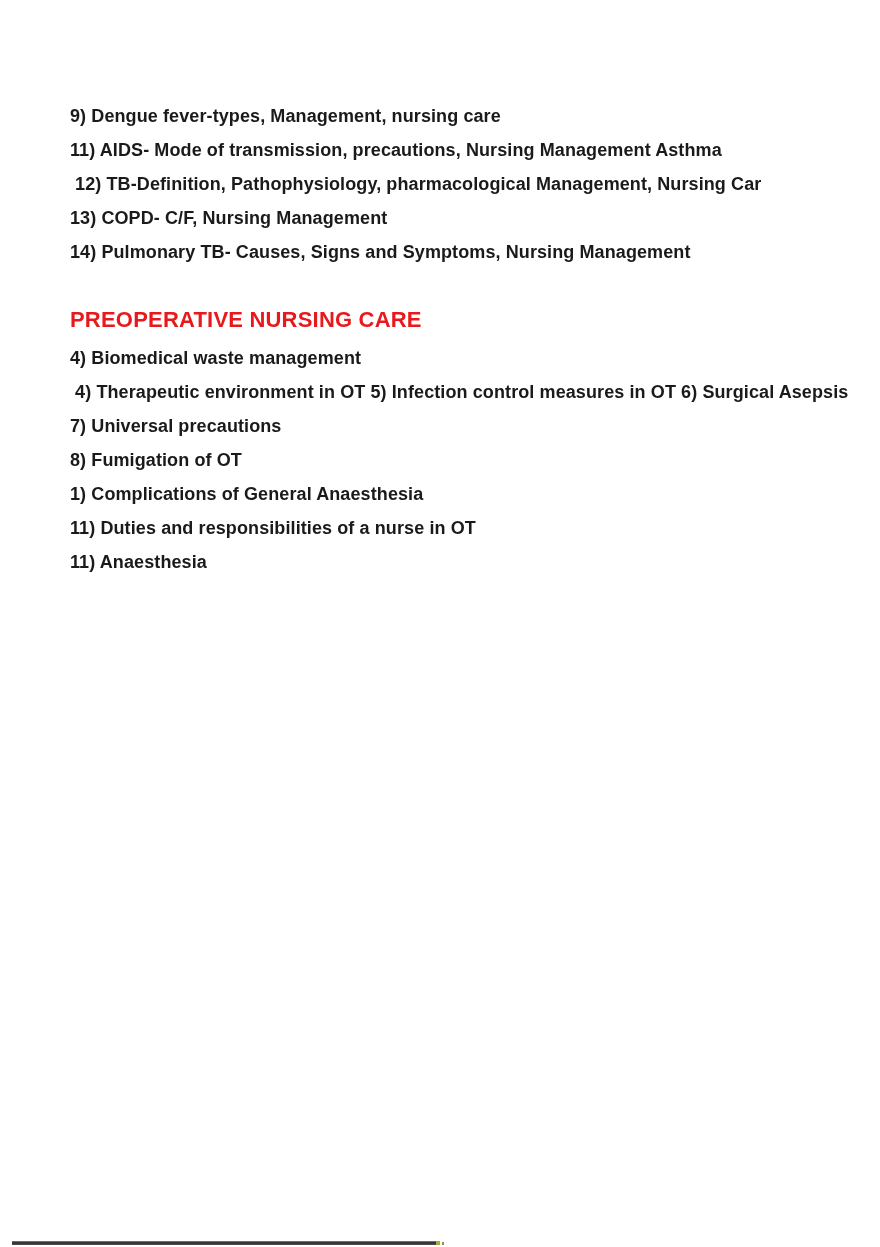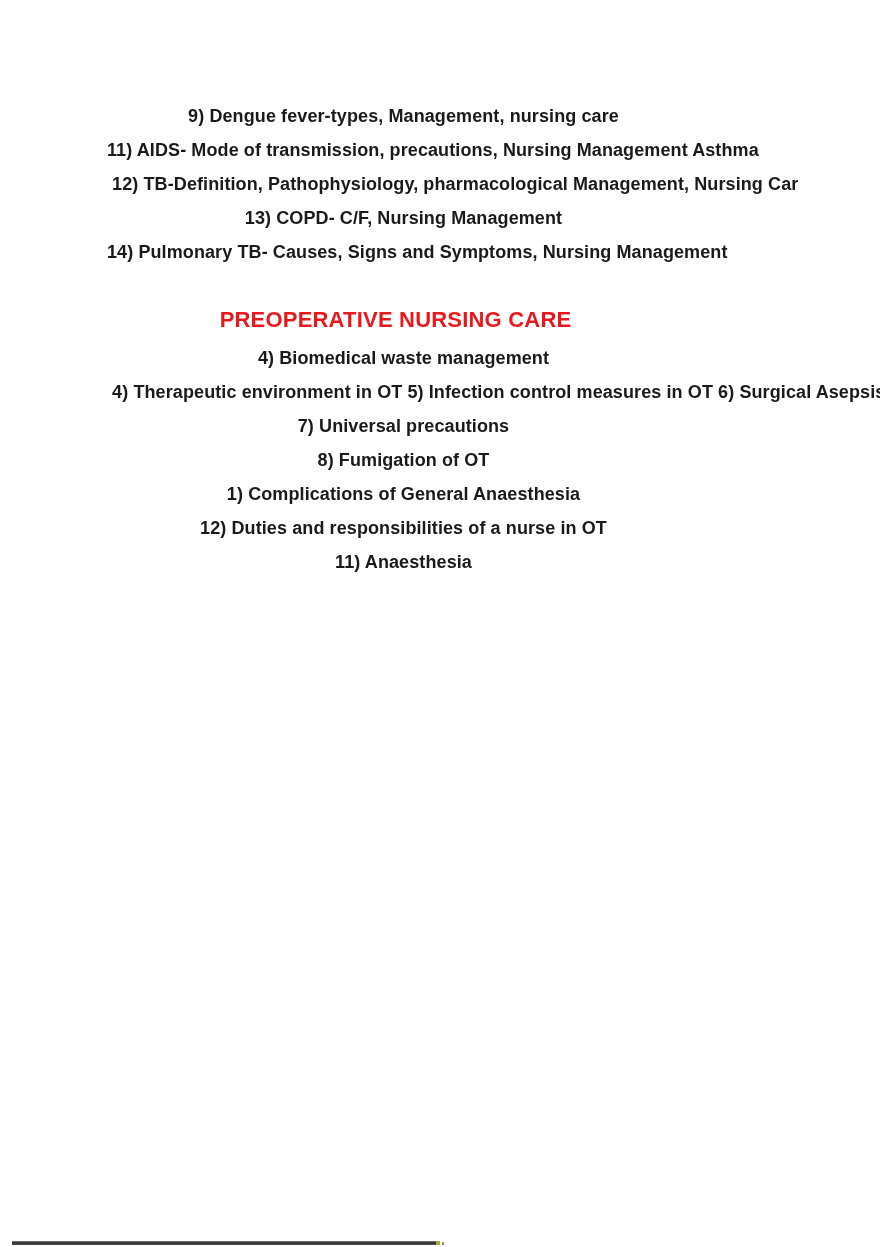--- a/index.html
+++ b/index.html
@@ -12,23 +12,22 @@
     position: relative;
     background: #ffffff;
     overflow: hidden;
     font-family: "Liberation Sans", sans-serif;
   }
   .content {
     position: absolute;
     left: 0;
     top: 0;
     width: 700px;
-    padding: 99px 0 0 107px;
+    padding: 99px 0 0 70px;
     box-sizing: border-box;
-    text-align: center;
   }
   .li {
     margin: 0;
     font-size: 18px;
     font-weight: 700;
     line-height: 34px;
     color: #1a1a1a;
     white-space: pre;
     letter-spacing: 0.1px;
   }
@@ -77,20 +76,20 @@
   <p class="li">13) COPD- C/F, Nursing Management</p>
   <p class="li">14) Pulmonary TB- Causes, Signs and Symptoms, Nursing Management</p>
 
   <h2 class="heading">PREOPERATIVE NURSING CARE</h2>
 
   <p class="li">4) Biomedical waste management</p>
   <p class="li"> 4) Therapeutic environment in OT 5) Infection control measures in OT 6) Surgical Asepsis</p>
   <p class="li">7) Universal precautions</p>
   <p class="li">8) Fumigation of OT</p>
   <p class="li">1) Complications of General Anaesthesia</p>
-  <p class="li">12) Duties and responsibilities of a nurse in OT</p>
+  <p class="li">11) Duties and responsibilities of a nurse in OT</p>
   <p class="li">11) Anaesthesia</p>
 
 </div>
 
 <div class="rule"></div>
 <div class="rule-cap"></div>
 <div class="rule-dot"></div>
 
 </body></html>

